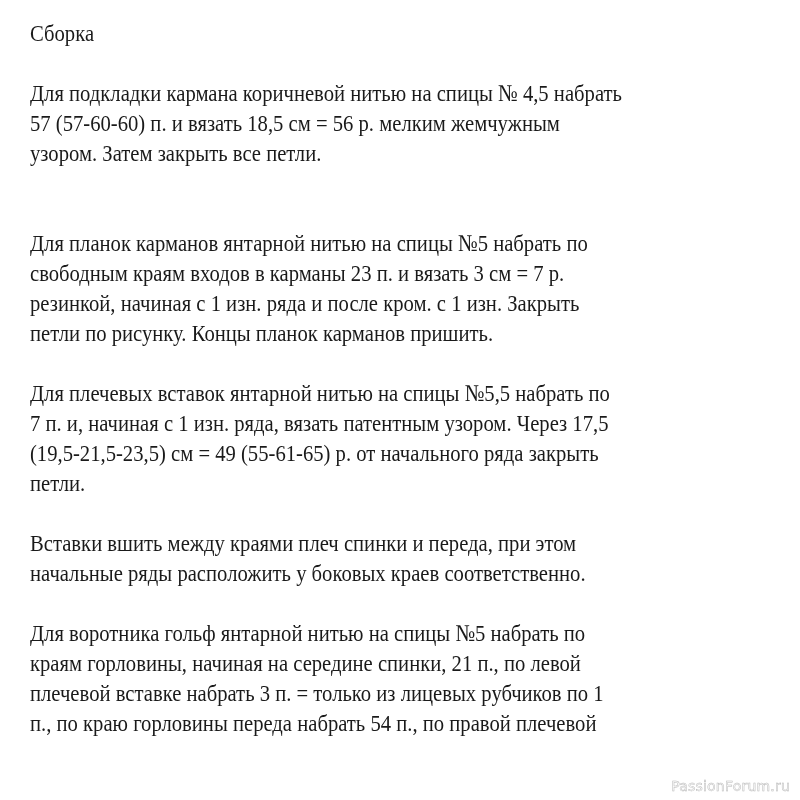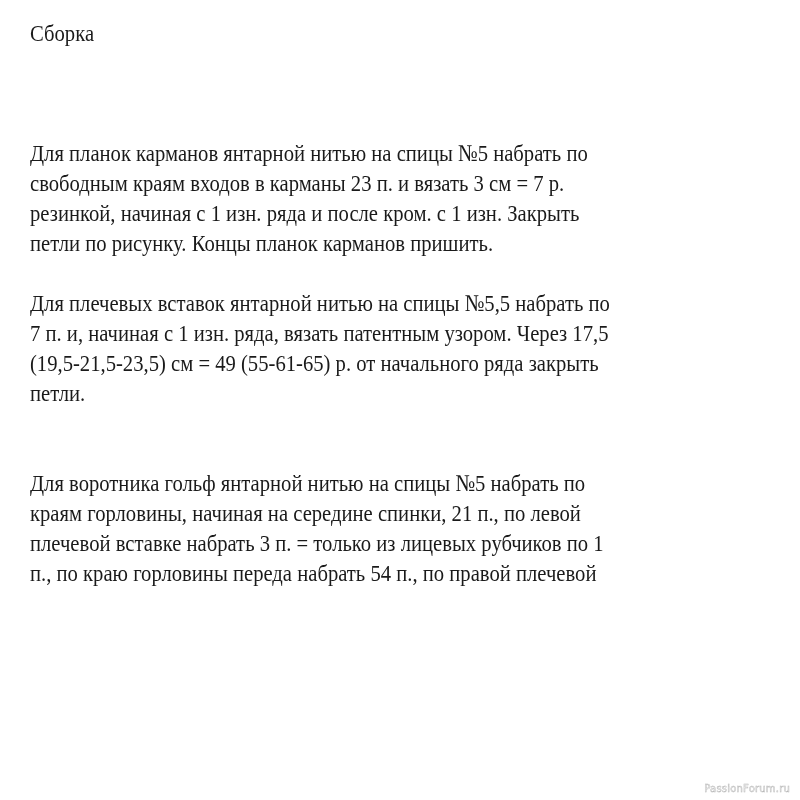--- a/index.html
+++ b/index.html
@@ -20,53 +20,62 @@
     display: block;
     white-space: nowrap;
     transform-origin: left center;
     transform: scaleX(0.86);
     height: 30px;
   }
   .gap { height: 30px; }
   .watermark {
     position: absolute; right: 10px; bottom: 6px;
     font-family: "DejaVu Sans", sans-serif;
-    font-size: 10px;
+    font-size: 14px;
     color: #ffffff;
     -webkit-text-stroke: 0.5px #b8b8b8;
     letter-spacing: 0.2px;
   }
 </style>
 </head>
 <body>
 
 <div class="page">
   <span class="line">Сборка</span>
   <div class="gap"></div>
 
+  <div>
+    <span class="line">Для подкладки кармана коричневой нитью на спицы № 4,5 набрать</span>
+    <span class="line">57 (57-60-60) п. и вязать 18,5 см = 56 р. мелким жемчужным</span>
+    <span class="line">узором. Затем закрыть все петли.</span>
+  </div>
   <div class="gap"></div>
 
   <div class="gap"></div>
 
   <div>
     <span class="line">Для планок карманов янтарной нитью на спицы №5 набрать по</span>
     <span class="line">свободным краям входов в карманы 23 п. и вязать 3 см = 7 р.</span>
     <span class="line">резинкой, начиная с 1 изн. ряда и после кром. с 1 изн. Закрыть</span>
     <span class="line">петли по рисунку. Концы планок карманов пришить.</span>
   </div>
   <div class="gap"></div>
 
   <div>
     <span class="line">Для плечевых вставок янтарной нитью на спицы №5,5 набрать по</span>
     <span class="line">7 п. и, начиная с 1 изн. ряда, вязать патентным узором. Через 17,5</span>
     <span class="line">(19,5-21,5-23,5) см = 49 (55-61-65) р. от начального ряда закрыть</span>
     <span class="line">петли.</span>
   </div>
   <div class="gap"></div>
 
+  <div>
+    <span class="line">Вставки вшить между краями плеч спинки и переда, при этом</span>
+    <span class="line">начальные ряды расположить у боковых краев соответственно.</span>
+  </div>
   <div class="gap"></div>
 
   <div>
     <span class="line">Для воротника гольф янтарной нитью на спицы №5 набрать по</span>
     <span class="line">краям горловины, начиная на середине спинки, 21 п., по левой</span>
     <span class="line">плечевой вставке набрать 3 п. = только из лицевых рубчиков по 1</span>
     <span class="line">п., по краю горловины переда набрать 54 п., по правой плечевой</span>
   </div>
 </div>
 

